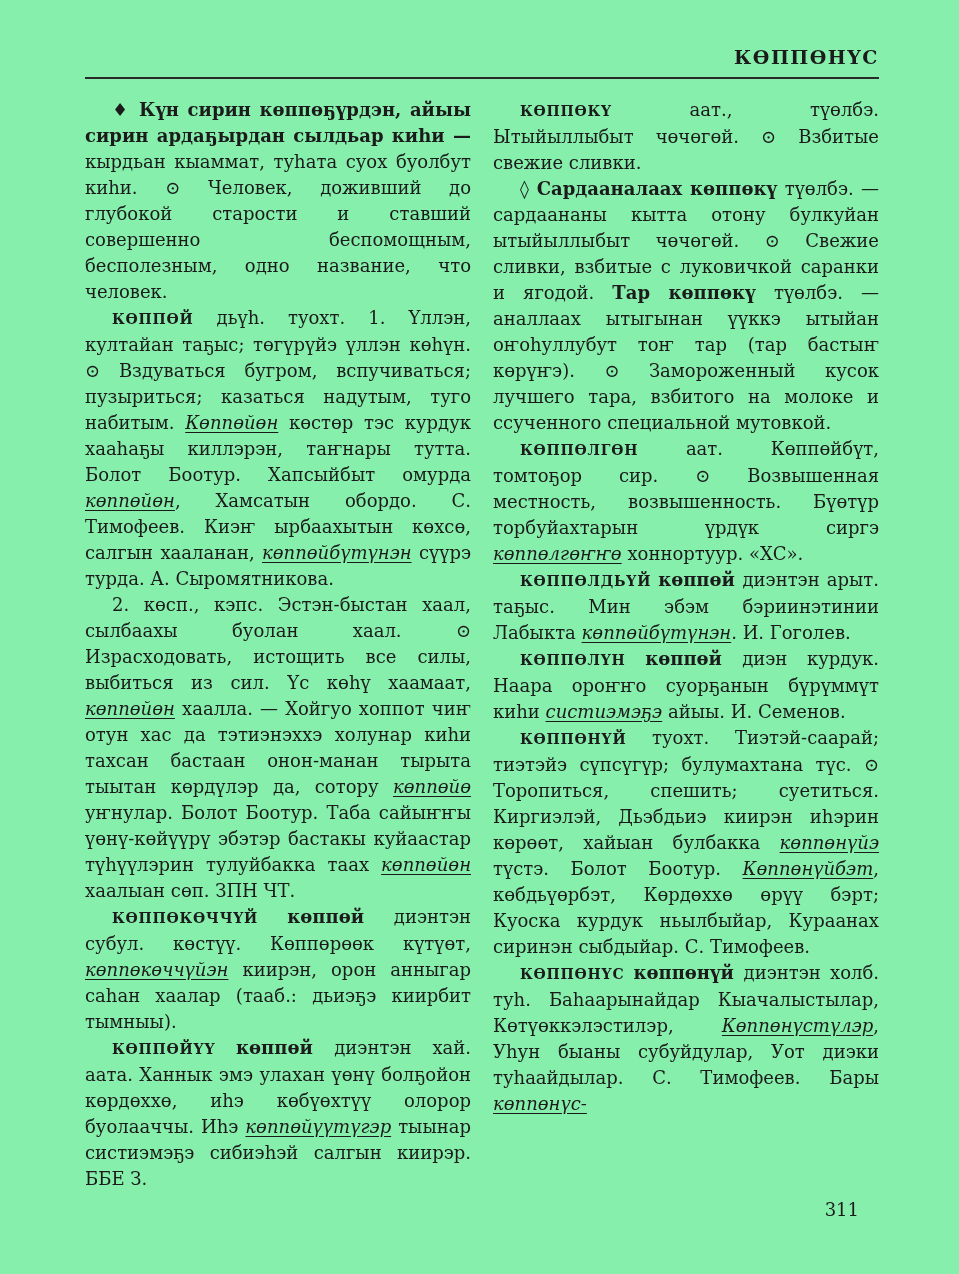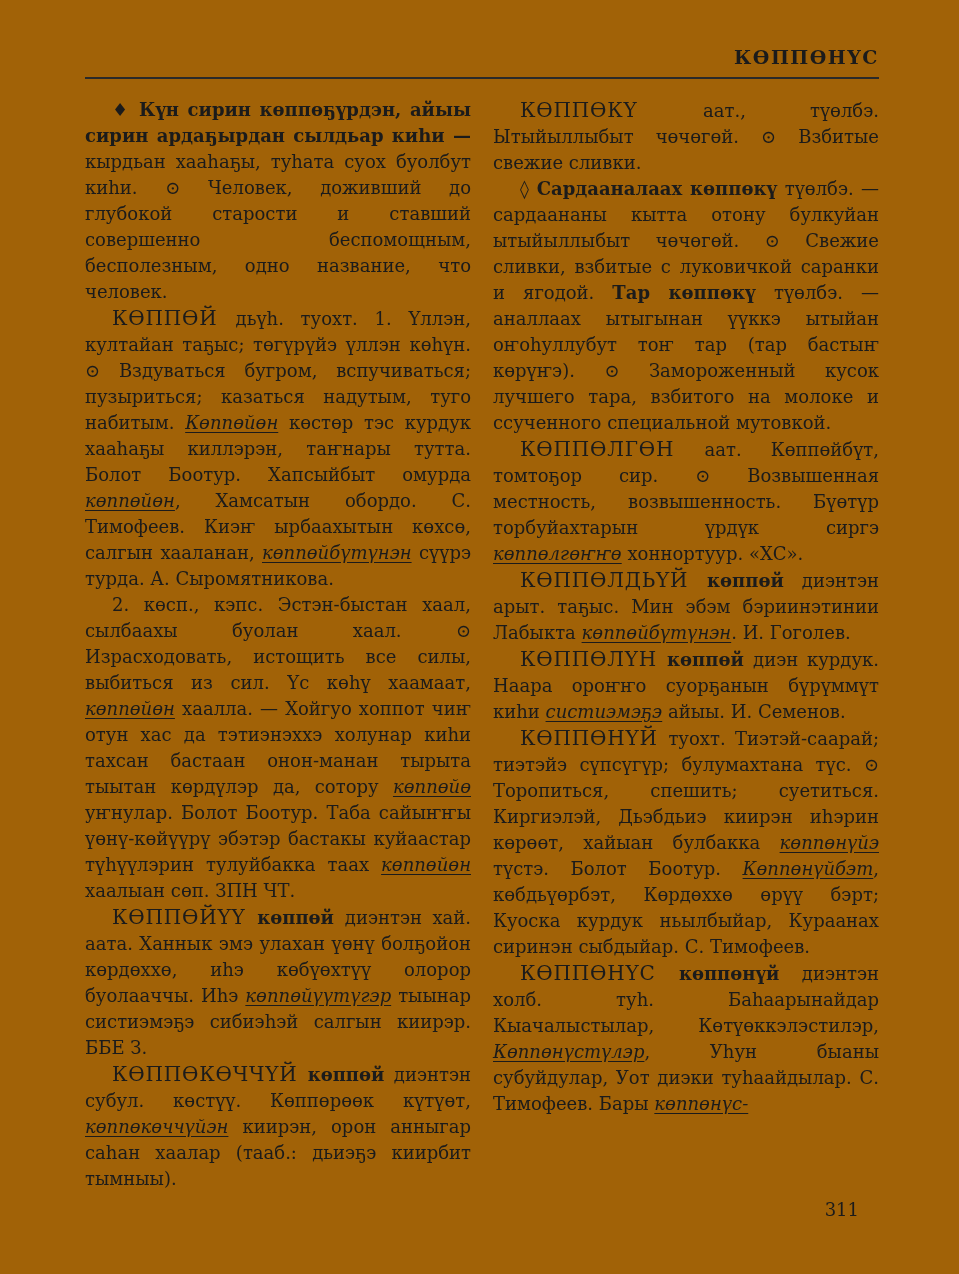--- a/index.html
+++ b/index.html
@@ -1,19 +1,19 @@
 <!DOCTYPE html>
 <html><head>
 <meta charset="utf-8">
 <style>
   html, body { margin: 0; padding: 0; background: #ffffff; }
   .page {
     position: relative;
     width: 959px; height: 1274px;
-    background: #a16207;
+    background: #86efac;
     box-sizing: border-box;
     padding: 46px 80px 0 85px;
     font-family: "DejaVu Serif", "Liberation Serif", serif;
     color: #1b1b1b;
     overflow: hidden;
   }
   .running-header {
     text-align: right;
     font-weight: bold;
     font-size: 19px;
@@ -31,46 +31,46 @@
     margin-top: 18px;
   }
   .col {
     width: 386px;
     font-size: 18px;
     line-height: 26px;
     text-align: justify;
     hyphens: none;
   }
   .entry { margin: 0; text-indent: 27px; }
-  .hw { font-weight: normal; font-size: 20px; letter-spacing: 0.8px; }
+  .hw { font-weight: bold; font-size: 14px; letter-spacing: 0.8px; }
   .b  { font-weight: bold; }
   .i  { }
   .iu { font-style: italic; text-decoration: underline; text-underline-offset: 3px; }
   .page-number {
     position: absolute;
     right: 100px; bottom: 54px;
     font-size: 18px;
     color: #1b1b1b;
   }
 </style>
 </head>
 <body>
 
 <div class="page">
   <div class="running-header">
     <span>КӨППӨНҮС</span>
   </div>
   <hr class="header-rule">
   <div class="columns">
     <section class="col">
-        <p class="entry"><span class="b">♦ </span><span class="b">Күн сирин көппөҕүрдэн, айыы сирин ардаҕырдан сылдьар киһи — </span><span>кырдьан хааһаҕы, туһата суох буолбут киһи. </span><span>⊙ </span><span>Человек, доживший до глубокой старости и ставший совершенно беспомощным, бесполезным, одно название, что человек.</span></p>
+        <p class="entry"><span class="b">♦ </span><span class="b">Күн сирин көппөҕүрдэн, айыы сирин ардаҕырдан сылдьар киһи — </span><span>кырдьан кыаммат, туһата суох буолбут киһи. </span><span>⊙ </span><span>Человек, доживший до глубокой старости и ставший совершенно беспомощным, бесполезным, одно название, что человек.</span></p>
         <p class="entry"><span class="hw">КӨППӨЙ </span><span class="i">дьүһ. туохт. </span><span>1. Үллэн, култайан таҕыс; төгүрүйэ үллэн көһүн. </span><span>⊙ </span><span>Вздуваться бугром, вспучиваться; пузыриться; казаться надутым, туго набитым. </span><span class="iu">Көппөйөн</span><span class="i"> көстөр тэс курдук хааһаҕы киллэрэн, таҥнары тутта. </span><span>Болот Боотур. </span><span class="i">Хапсыйбыт омурда </span><span class="iu">көппөйөн</span><span class="i">, Хамсатын обордо. </span><span>С. Тимофеев. </span><span class="i">Киэҥ ырбаахытын көхсө, салгын хааланан, </span><span class="iu">көппөйбүтүнэн</span><span class="i"> сүүрэ турда. </span><span>А. Сыромятникова.</span></p>
         <p class="entry"><span>2. </span><span class="i">көсп., кэпс. </span><span>Эстэн-быстан хаал, сылбаахы буолан хаал. </span><span>⊙ </span><span>Израсходовать, истощить все силы, выбиться из сил. </span><span class="i">Үс көһү хаамаат, </span><span class="iu">көппөйөн</span><span class="i"> хаалла. — Хойгуо хоппот чиҥ отун хас да тэтиэнэххэ холунар киһи тахсан бастаан онон-манан тырыта тыытан көрдүлэр да, сотору </span><span class="iu">көппөйө</span><span class="i"> уҥнулар. </span><span>Болот Боотур. </span><span class="i">Таба сайыҥҥы үөнү-көйүүрү эбэтэр бастакы куйаастар түһүүлэрин тулуйбакка таах </span><span class="iu">көппөйөн</span><span class="i"> хаалыан сөп. </span><span>ЗПН ЧТ.</span></p>
+        <p class="entry"><span class="hw">КӨППӨКӨЧЧҮЙ </span><span class="b">көппөй </span><span class="i">диэнтэн субул. көстүү. </span><span class="i">Көппөрөөк күтүөт, </span><span class="iu">көппөкөччүйэн</span><span class="i"> киирэн, орон анныгар саһан хаалар </span><span>(тааб.: </span><span class="i">дьиэҕэ киирбит тымныы</span><span>).</span></p>
         <p class="entry"><span class="hw">КӨППӨЙҮҮ </span><span class="b">көппөй </span><span class="i">диэнтэн хай. аата. </span><span>Ханнык эмэ улахан үөнү болҕойон көрдөххө, иһэ көбүөхтүү олорор буолааччы. </span><span class="i">Иһэ </span><span class="iu">көппөйүүтүгэр</span><span class="i"> тыынар систиэмэҕэ сибиэһэй салгын киирэр. </span><span>ББЕ З.</span></p>
-        <p class="entry"><span class="hw">КӨППӨКӨЧЧҮЙ </span><span class="b">көппөй </span><span class="i">диэнтэн субул. көстүү. </span><span class="i">Көппөрөөк күтүөт, </span><span class="iu">көппөкөччүйэн</span><span class="i"> киирэн, орон анныгар саһан хаалар </span><span>(тааб.: </span><span class="i">дьиэҕэ киирбит тымныы</span><span>).</span></p>
       </section>
     <section class="col">
         <p class="entry"><span class="hw">КӨППӨКҮ </span><span class="i">аат., түөлбэ. </span><span>Ытыйыллыбыт чөчөгөй. </span><span>⊙ </span><span>Взбитые свежие сливки.</span></p>
         <p class="entry"><span class="b">◊ </span><span class="b">Сардааналаах көппөкү </span><span class="i">түөлбэ. </span><span>— сардаананы кытта отону булкуйан ытыйыллыбыт чөчөгөй. </span><span>⊙ </span><span>Свежие сливки, взбитые с луковичкой саранки и ягодой. </span><span class="b">Тар көппөкү </span><span class="i">түөлбэ. </span><span>— аналлаах ытыгынан үүккэ ытыйан оҥоһуллубут тоҥ тар (</span><span class="i">тар бастыҥ көрүҥэ</span><span>). </span><span>⊙ </span><span>Замороженный кусок лучшего тара, взбитого на молоке и ссученного специальной мутовкой.</span></p>
         <p class="entry"><span class="hw">КӨППӨЛГӨН </span><span class="i">аат. </span><span>Көппөйбүт, томтоҕор сир. </span><span>⊙ </span><span>Возвышенная местность, возвышенность. </span><span class="i">Бүөтүр торбуйахтарын үрдүк сиргэ </span><span class="iu">көппөлгөҥҥө</span><span class="i"> хоннортуур. </span><span>«ХС».</span></p>
         <p class="entry"><span class="hw">КӨППӨЛДЬҮЙ </span><span class="b">көппөй </span><span class="i">диэнтэн арыт. таҕыс. </span><span class="i">Мин эбэм бэриинэтинии Лабыкта </span><span class="iu">көппөйбүтүнэн</span><span class="i">. </span><span>И. Гоголев.</span></p>
         <p class="entry"><span class="hw">КӨППӨЛҮН </span><span class="b">көппөй </span><span class="i">диэн курдук. </span><span class="i">Наара ороҥҥо суорҕанын бүрүммүт киһи </span><span class="iu">систиэмэҕэ</span><span class="i"> айыы. </span><span>И. Семенов.</span></p>
         <p class="entry"><span class="hw">КӨППӨНҮЙ </span><span class="i">туохт. </span><span>Тиэтэй-саарай; тиэтэйэ сүпсүгүр; булумахтана түс. </span><span>⊙ </span><span>Торопиться, спешить; суетиться. </span><span class="i">Киргиэлэй, Дьэбдьиэ киирэн иһэрин көрөөт, хайыан булбакка </span><span class="iu">көппөнүйэ</span><span class="i"> түстэ. </span><span>Болот Боотур. </span><span class="iu">Көппөнүйбэт</span><span class="i">, көбдьүөрбэт, Көрдөххө өрүү бэрт; Куоска курдук ньылбыйар, Кураанах сиринэн сыбдыйар. </span><span>С. Тимофеев.</span></p>
         <p class="entry"><span class="hw">КӨППӨНҮС </span><span class="b">көппөнүй </span><span class="i">диэнтэн холб. туһ. </span><span class="i">Баһаарынайдар Кыачалыстылар, Көтүөккэлэстилэр, </span><span class="iu">Көппөнүстүлэр</span><span class="i">, Уһун быаны субуйдулар, Уот диэки туһаайдылар. </span><span>С. Тимофеев. </span><span class="i">Бары </span><span class="iu">көппөнүс-</span></p>
       </section>

